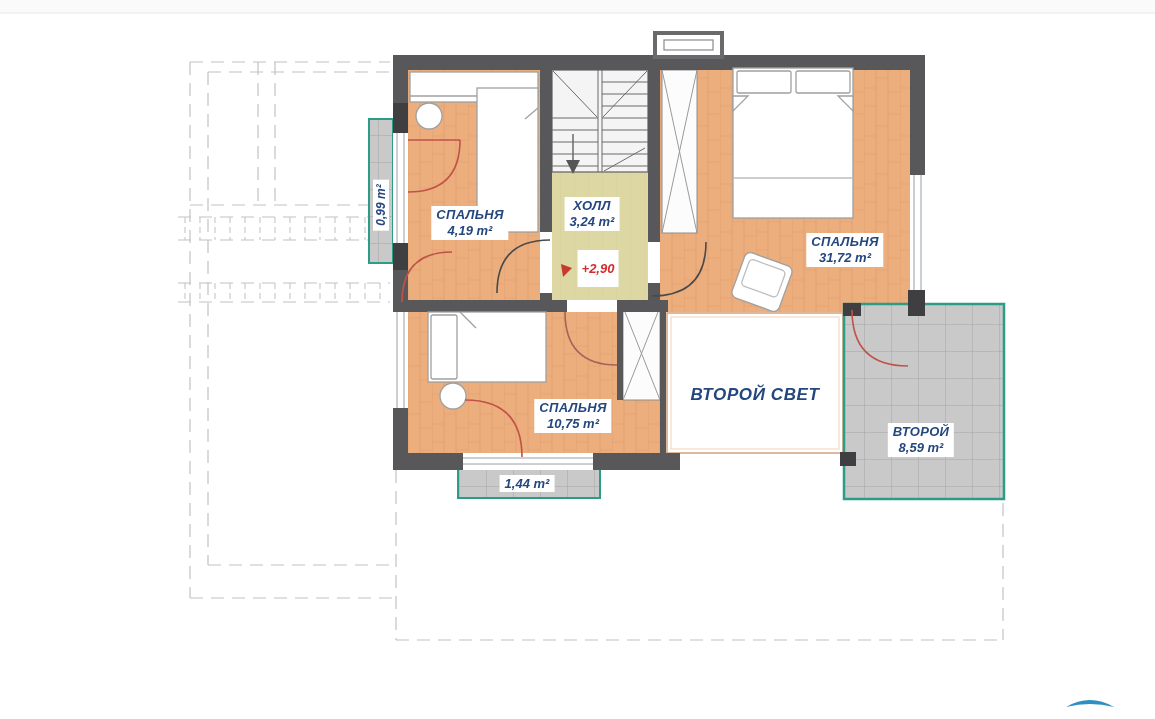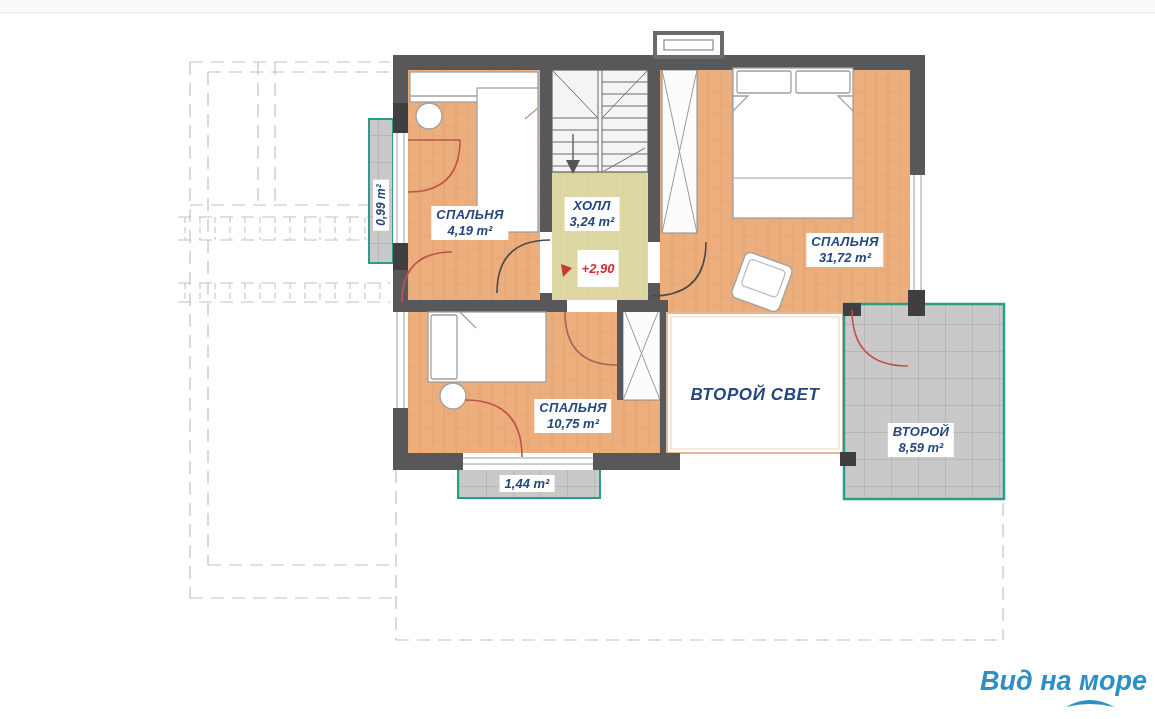--- a/index.html
+++ b/index.html
@@ -206,15 +206,14 @@
 
   <div class="chip" style="left:921px;top:423px;">
     <span class="rname">ВТОРОЙ</span>
     <span class="area">8,59 m²</span>
   </div>
 
   <div class="chip-single" id="label-balcony-left" style="left:381px;top:205px;">0,99 m²</div>
 
   <div class="chip-single" style="left:527px;top:475px;">1,44 m²</div>
 
-  <div id="footer-caption">Вид на море</div>
 
 </div>
 
 </body></html>

